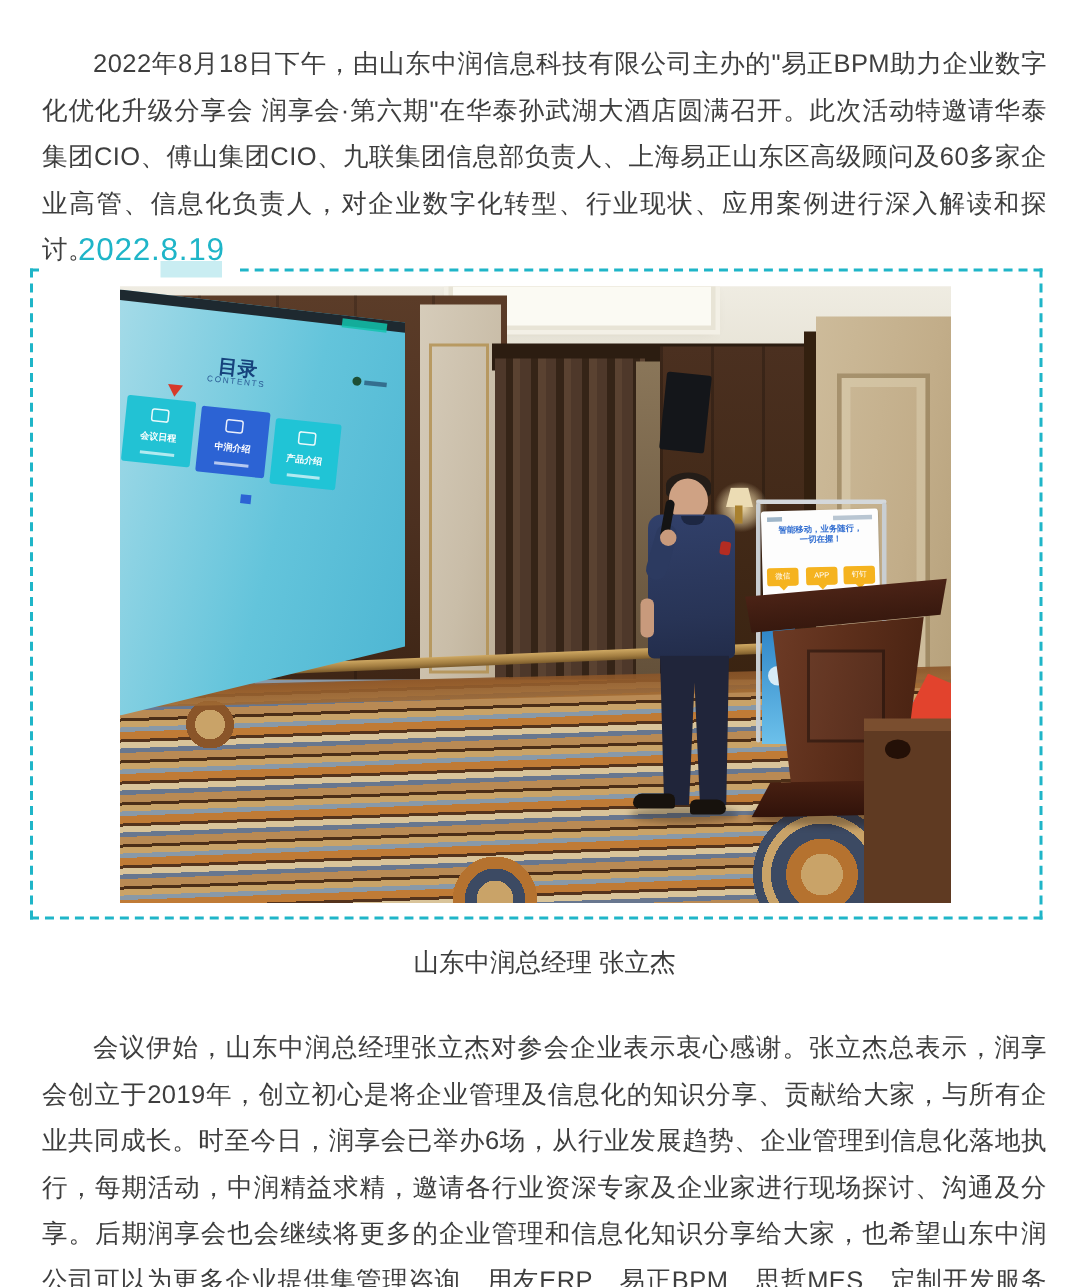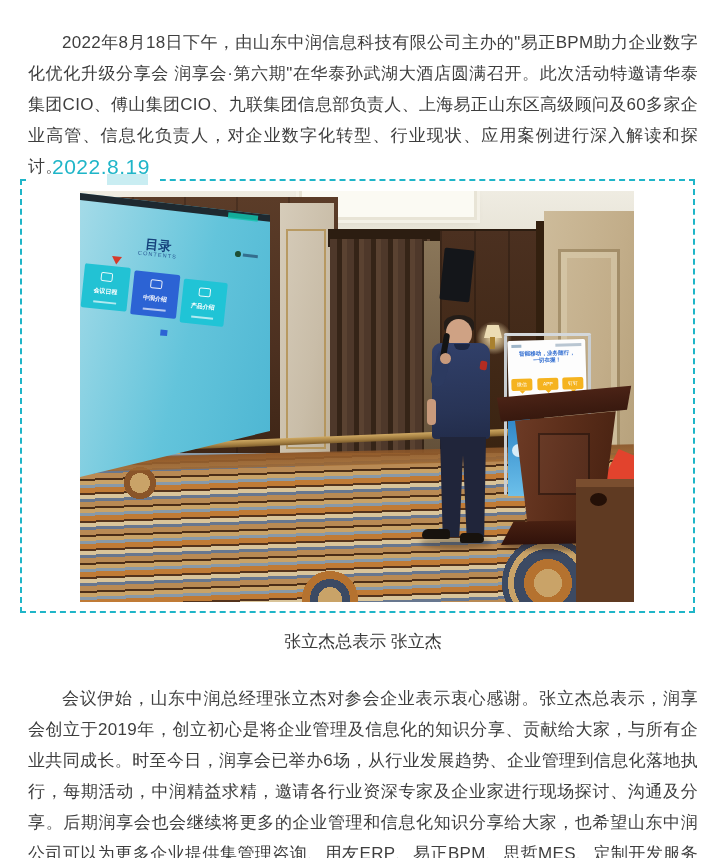--- a/index.html
+++ b/index.html
@@ -309,15 +309,15 @@
     <div class="lectern">
       <div class="lec-shadow"></div>
       <div class="lec-body"></div>
       <div class="lec-panel"></div>
       <div class="lec-base"></div>
       <div class="lec-top"></div>
     </div>
   </div>
 </div>
 
-<div class="caption">张立杰总表示 张立杰</div>
+<div class="caption">山东中润总经理 张立杰</div>
 
 <p class="para para2">会议伊始，山东中润总经理张立杰对参会企业表示衷心感谢。张立杰总表示，润享会创立于2019年，创立初心是将企业管理及信息化的知识分享、贡献给大家，与所有企业共同成长。时至今日，润享会已举办6场，从行业发展趋势、企业管理到信息化落地执行，每期活动，中润精益求精，邀请各行业资深专家及企业家进行现场探讨、沟通及分享。后期润享会也会继续将更多的企业管理和信息化知识分享给大家，也希望山东中润公司可以为更多企业提供集管理咨询、用友ERP、易正BPM、思哲MES、定制开发服务于一体的整体解决方案。</p>
 
 </body></html>

